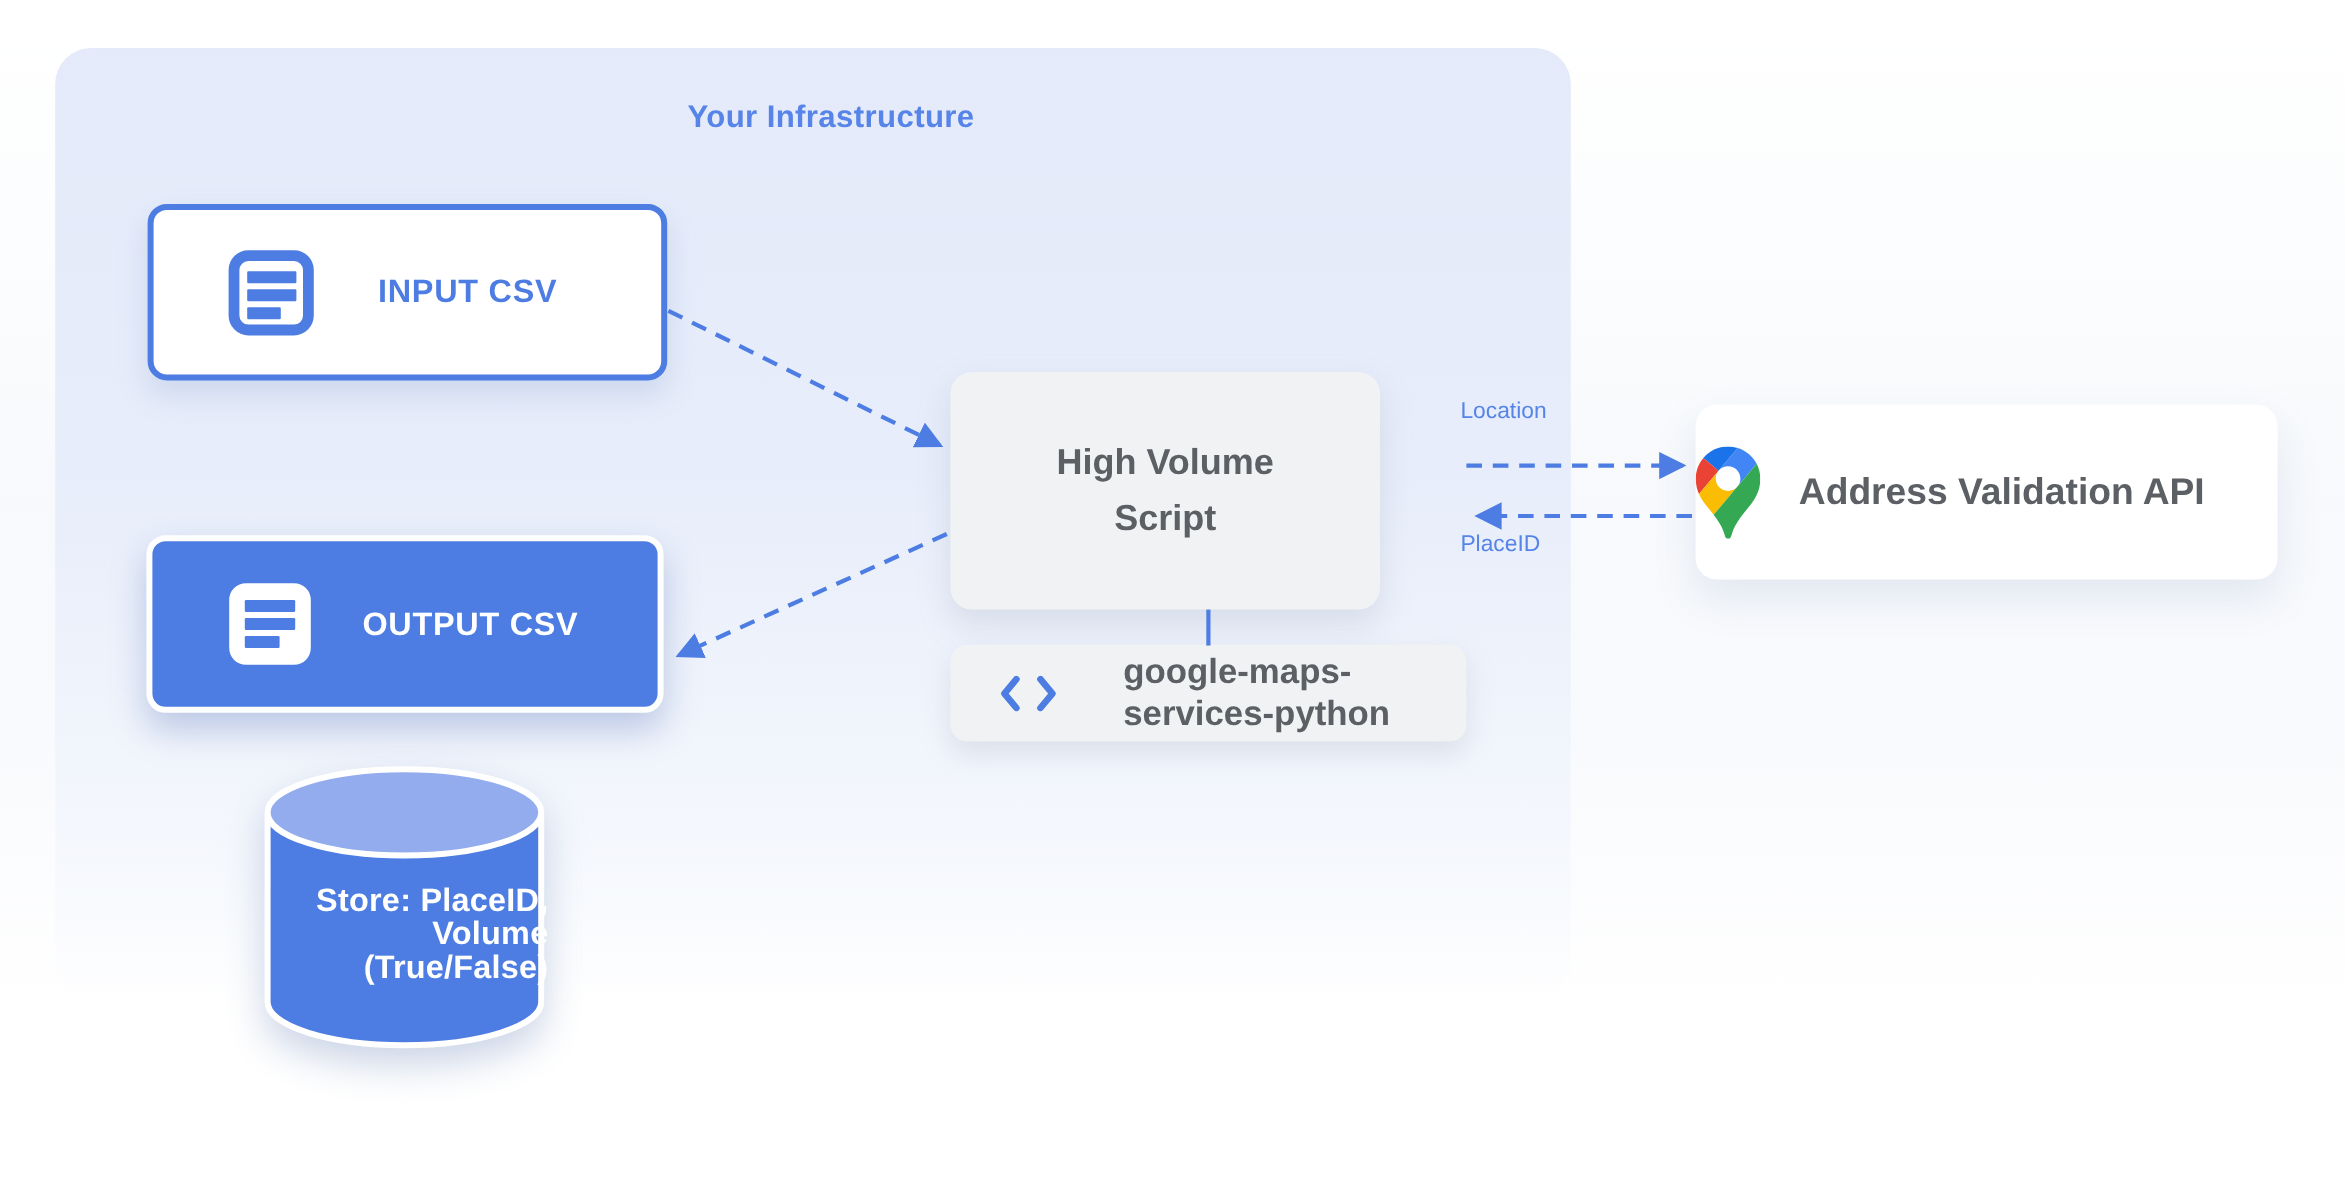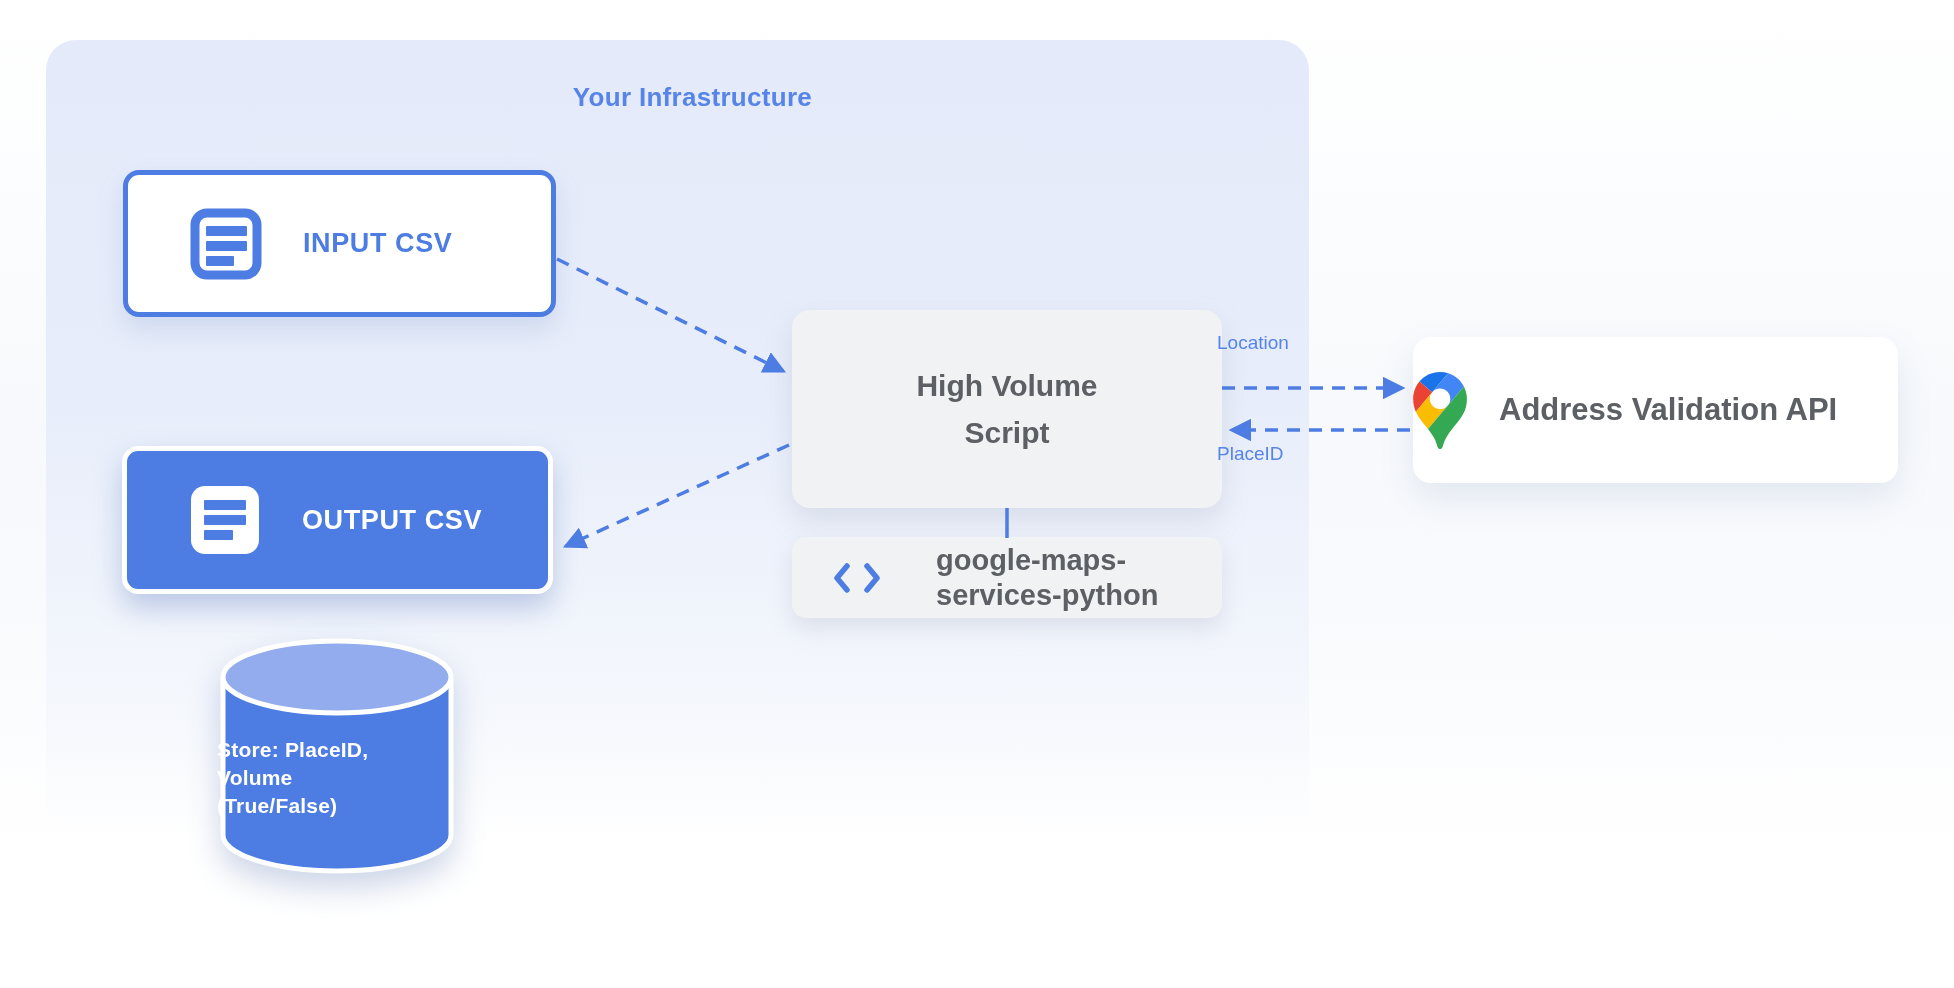--- a/index.html
+++ b/index.html
@@ -21,47 +21,47 @@
     left:123px;top:170px;width:433px;height:147px;background:#fff;
     border:5px solid #4d7de2;border-radius:16px;padding-left:62px;gap:41px;
     box-shadow:0 12px 24px rgba(120,145,200,.22);
   }
   .output-csv{
     left:122px;top:446px;width:431px;height:148px;background:#4d7de2;
     border:5px solid #fff;border-radius:16px;padding-left:62px;gap:41px;
     box-shadow:0 14px 28px rgba(110,135,195,.40);
   }
   .node-label{font-size:27px;font-weight:bold;letter-spacing:.6px;white-space:nowrap;}
-  .input-csv .node-label{color:#4d7de2;}
+  .input-csv .node-label{color:#4d7de2;margin-left:12px;}
   .output-csv .node-label{color:#fff;}
   .icon{display:flex;align-items:center;justify-content:center;flex:0 0 auto;}
 
   .script-box{
-    position:absolute;left:792px;top:310px;width:430px;height:198px;background:#f0f2f4;
+    position:absolute;left:792px;top:310px;width:358px;height:198px;background:#f0f2f4;
     border-radius:18px;box-shadow:0 12px 26px rgba(160,170,190,.28);
     display:flex;flex-direction:column;justify-content:center;text-align:center;
     font-size:30px;font-weight:bold;color:#5c6065;line-height:47px;
   }
   .lib-box{
     position:absolute;left:792px;top:537px;width:430px;height:81px;background:#f0f2f4;
     border-radius:14px;box-shadow:0 10px 22px rgba(160,170,190,.28);
     display:flex;align-items:center;padding-left:41px;gap:55px;box-sizing:border-box;
     font-size:29px;font-weight:bold;color:#5c6065;line-height:35px;
   }
   .api-box{
     position:absolute;left:1413px;top:337px;width:485px;height:146px;background:#fff;
     border-radius:18px;box-shadow:0 16px 34px rgba(120,140,180,.16);
     display:flex;align-items:center;gap:32px;box-sizing:border-box;
     font-size:31px;font-weight:bold;color:#5c6065;white-space:nowrap;
   }
   .cylinder{position:absolute;left:217px;top:636px;width:240px;height:240px;}
   .cylinder svg{filter:drop-shadow(0 14px 16px rgba(140,160,200,.45));}
   .cyl-text{
-    position:absolute;top:100px;left:0;right:0;text-align:left;color:#fff;
-    font-size:21px;font-weight:bold;line-height:28px;letter-spacing:.2px;
+    position:absolute;top:100px;left:0;right:0;text-align:right;color:#fff;
+    font-size:27px;font-weight:bold;line-height:28px;letter-spacing:.2px;
   }
   .edge-label{
     position:absolute;width:200px;color:#5684e8;font-size:19px;
   }
   .edge-label.location{left:1217px;top:332px;}
   .edge-label.placeid{left:1217px;top:443px;}
   .edges{position:absolute;left:0;top:0;pointer-events:none;z-index:5;}
   .edge-line{stroke:#4d7de2;stroke-width:3.5;fill:none;stroke-dasharray:13 9;}
   .edge-solid{stroke:#4d7de2;stroke-width:3.5;fill:none;}
 </style>

